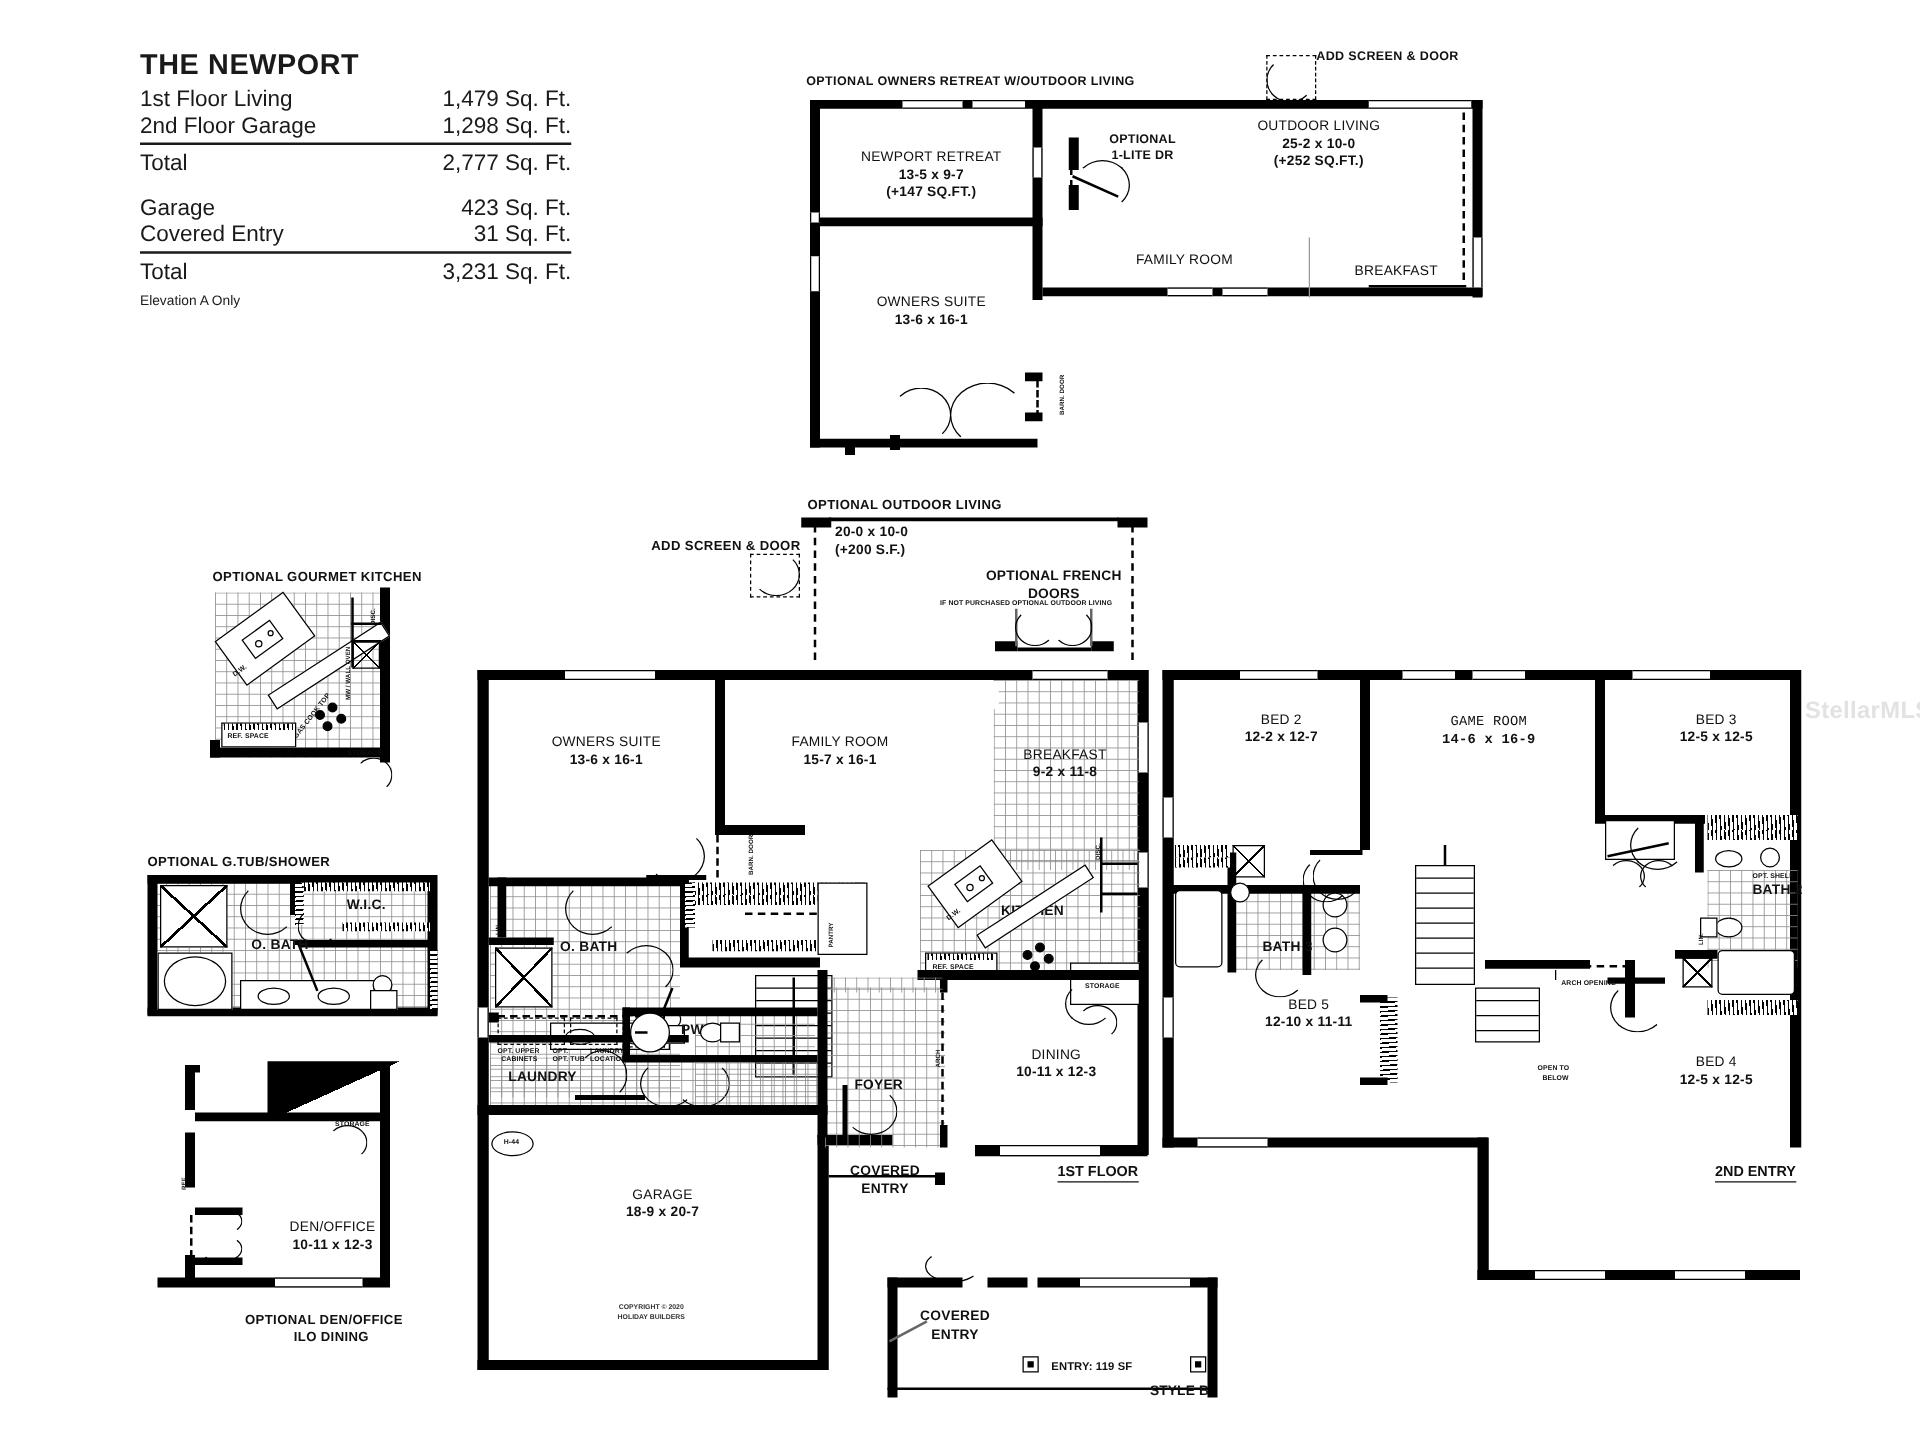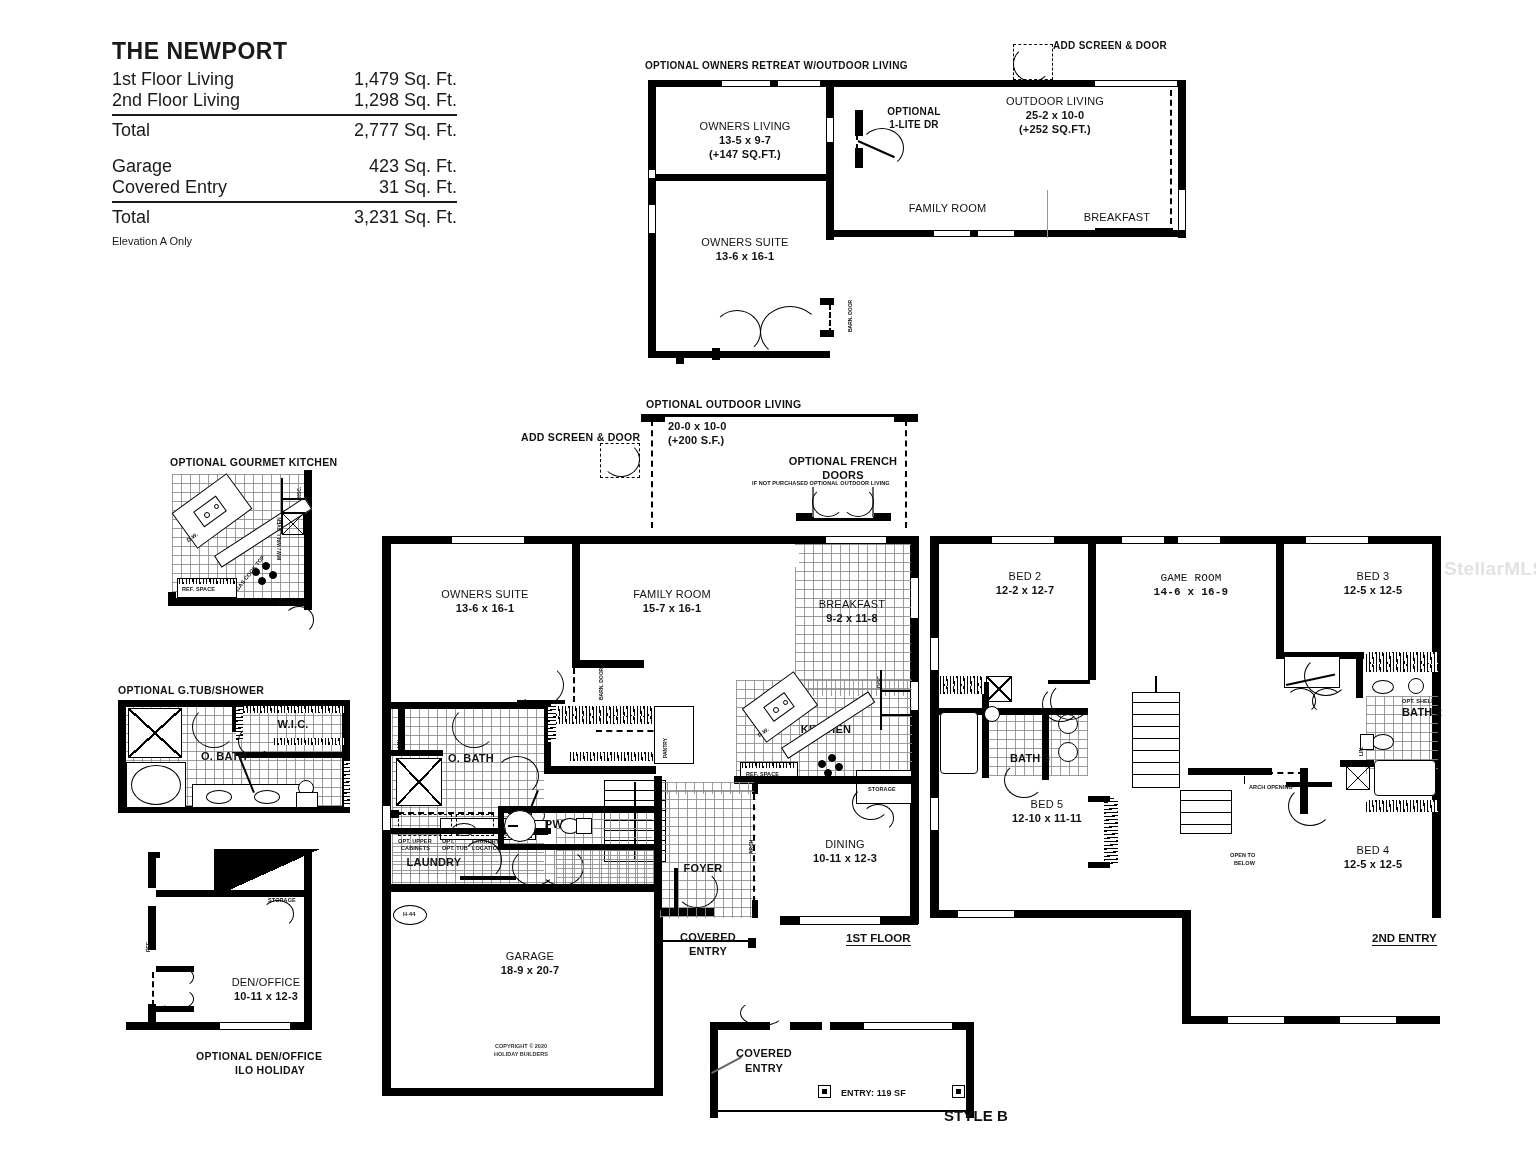--- a/index.html
+++ b/index.html
@@ -104,21 +104,21 @@
 
 <div id="page">
 
   <div id="titleblock">
     <div class="plan-name">THE NEWPORT</div>
     <div class="tb-row">
       <span class="lbl">1st Floor Living</span>
       <span class="val">1,479 Sq. Ft.</span>
     </div>
     <div class="tb-row">
-      <span class="lbl">2nd Floor Living</span>
+      <span class="lbl">2nd Floor Garage</span>
       <span class="val">1,298 Sq. Ft.</span>
     </div>
     <div class="tb-rule"></div>
     <div class="tb-row">
       <span class="lbl">Total</span>
       <span class="val">2,777 Sq. Ft.</span>
     </div>
     <div class="tb-gap"></div>
     <div class="tb-row">
       <span class="lbl">Garage</span>
@@ -170,21 +170,21 @@
     <div style="position:absolute; left:1013px; top:44px; width:40px; height:36px; border:1.4px dashed #000;"></div>
     <div class="door-arc q-bl" style="left:1013px; top:46px; width:38px; height:36px; border-width:1.3px;"></div>
 
     <div class="wall" style="left:855px; top:110px; width:8px; height:26px;"></div>
     <div class="wall" style="left:855px; top:148px; width:8px; height:20px;"></div>
     <div class="dashwall-v" style="left:856px; top:134px; height:16px;"></div>
     <div class="thinline" style="left:858px; top:140px; width:40px; height:2px; transform:rotate(24deg); transform-origin:left center;"></div>
     <div class="door-arc q-tr" style="left:860px; top:128px; width:44px; height:40px; border-width:1.3px;"></div>
 
     <div class="room-label" style="left:660px; top:120px; width:170px;">
-      <div>OWNERS LIVING</div>
+      <div>NEWPORT RETREAT</div>
       <div class="dim">13-5 x 9-7</div>
       <div class="dim">(+147 SQ.FT.)</div>
     </div>
     <div class="room-label" style="left:960px; top:95px; width:190px;">
       <div>OUTDOOR LIVING</div>
       <div class="dim">25-2 x 10-0</div>
       <div class="dim">(+252 SQ.FT.)</div>
     </div>
     <div class="room-label" style="left:655px; top:236px; width:180px;">
       <div>OWNERS SUITE</div>
@@ -346,21 +346,21 @@
     <div class="dashwall-v" style="left:152px; top:972px; height:34px;"></div>
     <div class="wall" style="left:156px; top:1006px; width:38px; height:6px;"></div>
     <div class="door-arc q-tr" style="left:160px; top:966px; width:34px; height:22px; border-width:1.2px;"></div>
     <div class="door-arc q-br" style="left:160px; top:988px; width:34px; height:22px; border-width:1.2px;"></div>
 
     <div class="room-label" style="left:210px; top:976px; width:112px;">
       <div>DEN/OFFICE</div>
       <div class="dim">10-11 x 12-3</div>
     </div>
     <div class="cap-label" style="left:196px; top:1050px; font-size:10.5px;">OPTIONAL DEN/OFFICE</div>
-    <div class="cap-label" style="left:235px; top:1064px; font-size:10.5px;">ILO HOLIDAY</div>
+    <div class="cap-label" style="left:235px; top:1064px; font-size:10.5px;">ILO DINING</div>
   </div>
 
   <div>
 
     <div class="wall" style="left:382px; top:536px; width:536px; height:8px;"></div>
     <div class="wall" style="left:382px; top:536px; width:9px; height:560px;"></div>
     <div class="wall" style="left:910px; top:536px; width:9px; height:388px;"></div>
     <div class="wall" style="left:382px; top:1088px; width:280px; height:8px;"></div>
     <div class="wall" style="left:654px; top:908px; width:9px; height:188px;"></div>
     <div class="wall" style="left:654px; top:908px; width:60px; height:8px;"></div>
@@ -679,16 +679,16 @@
     <div class="thinline" style="left:742px; top:1024px; width:2px; height:34px; transform:rotate(-118deg); transform-origin:bottom left; background:#666;"></div>
 
     <div class="room-label med" style="left:712px; top:1046px; width:104px; line-height:1.35;">
       <div>COVERED</div>
       <div>ENTRY</div>
     </div>
 
     <div class="entry-marker" style="left:818px; top:1085px;"></div>
     <div class="entry-marker" style="left:952px; top:1085px;"></div>
     <div class="tiny-label" style="left:841px; top:1088px; font-size:9px;">ENTRY: 119 SF</div>
-    <div class="tiny-label" style="left:944px; top:1107px; font-size:15px;">STYLE B</div>
+    <div class="tiny-label" style="left:920px; top:1107px; font-size:11px;">STYLE B</div>
   </div>
 
 </div>
 
 </body></html>

